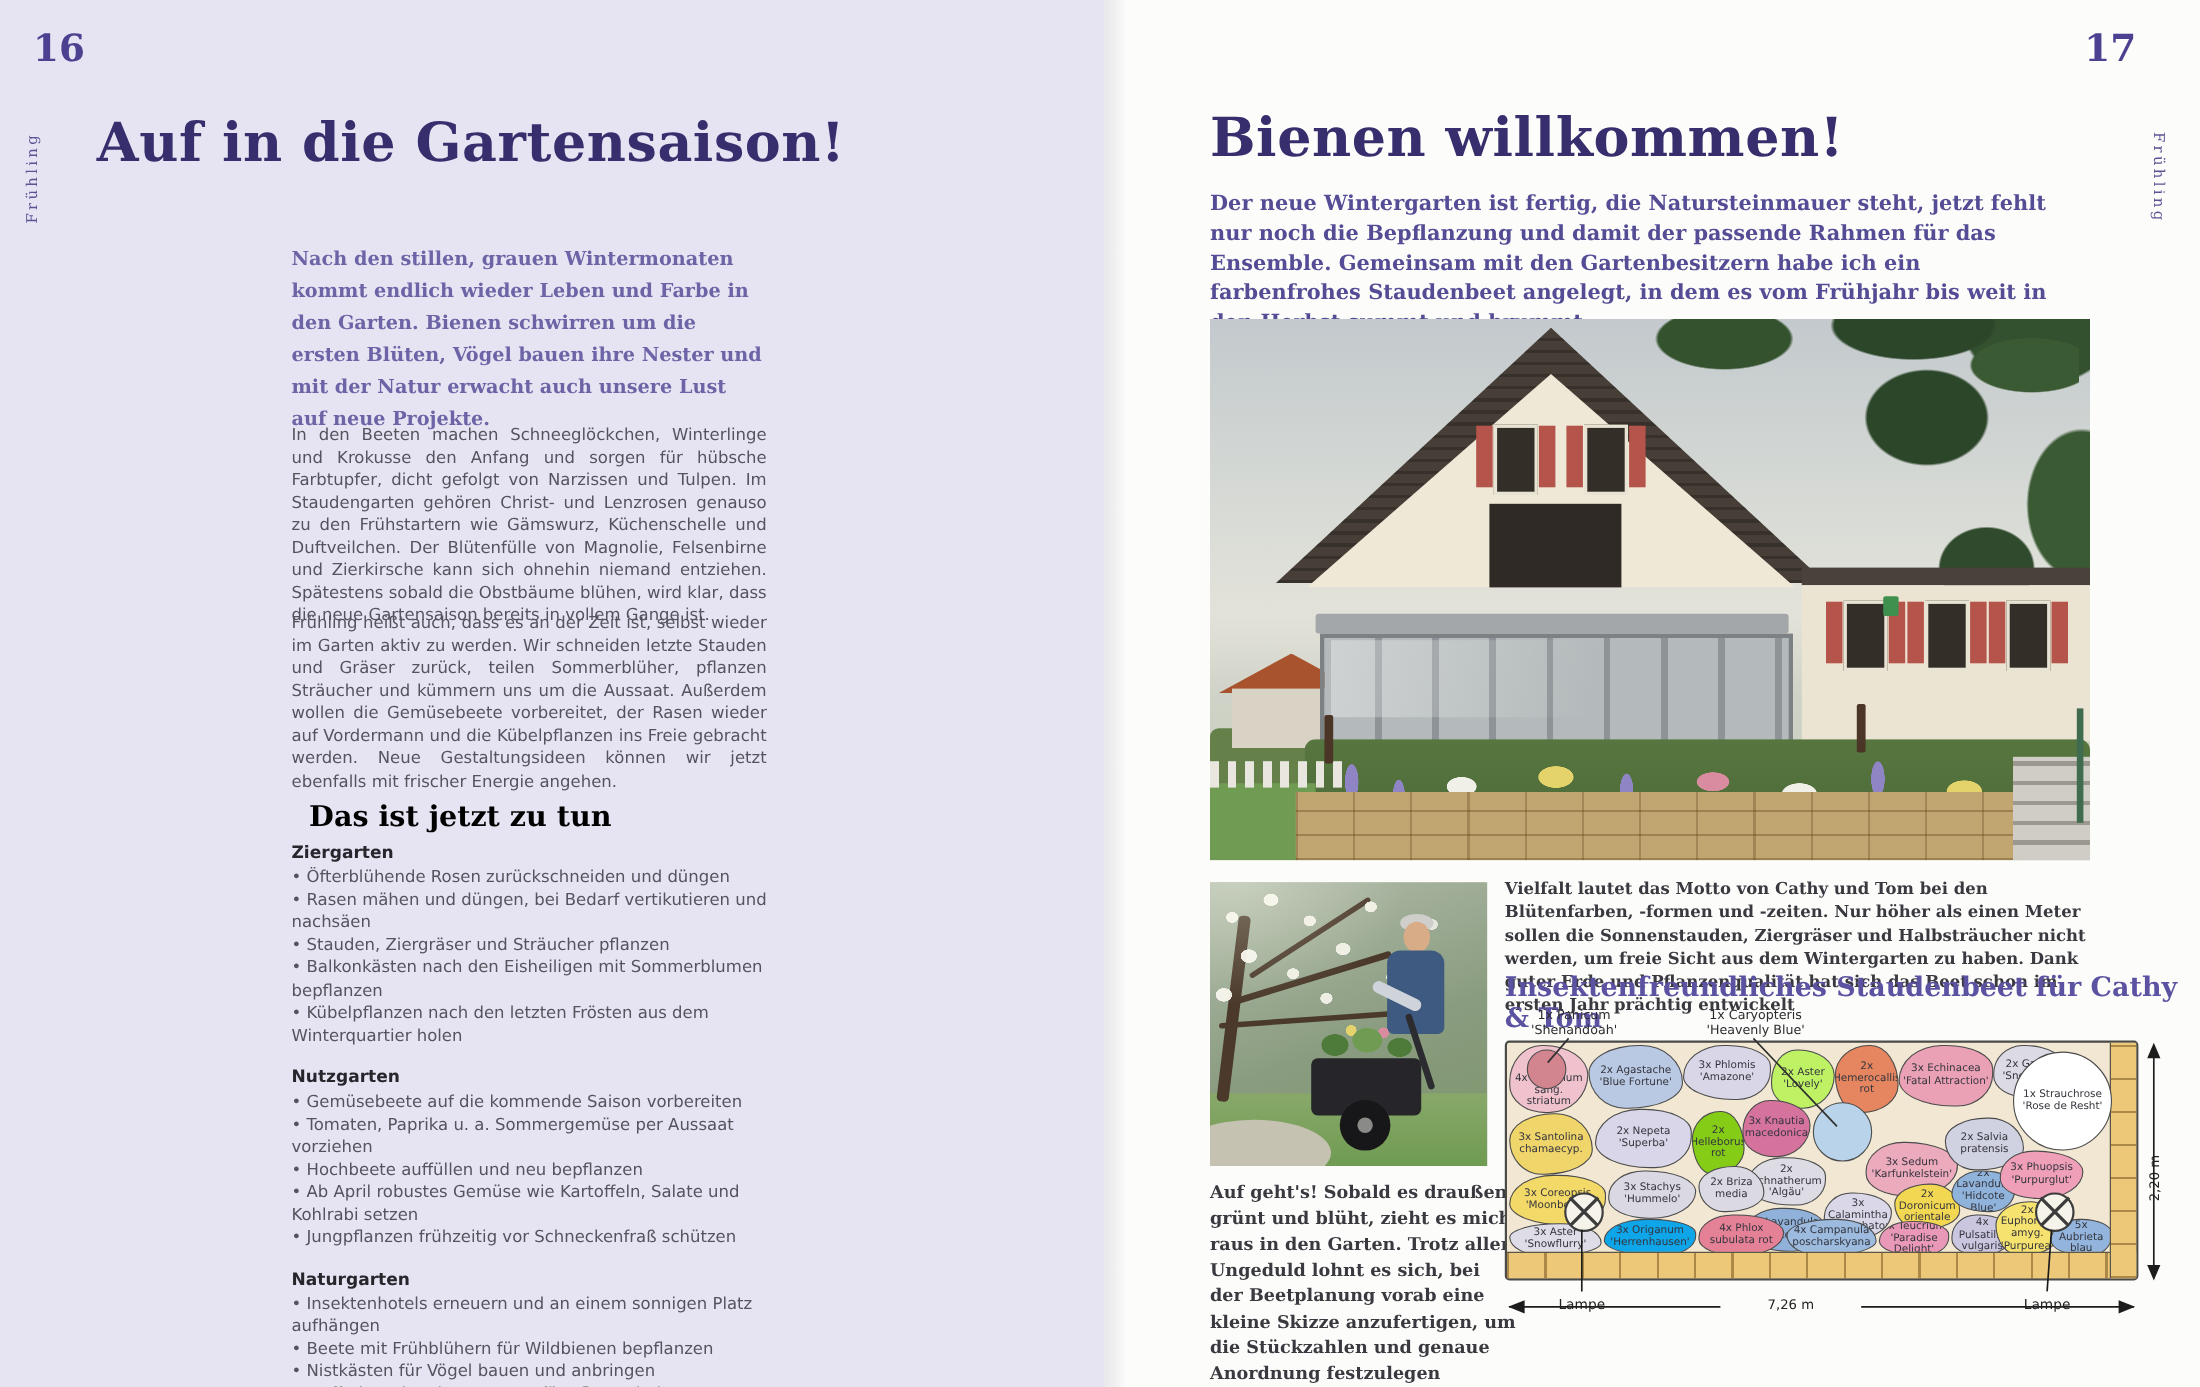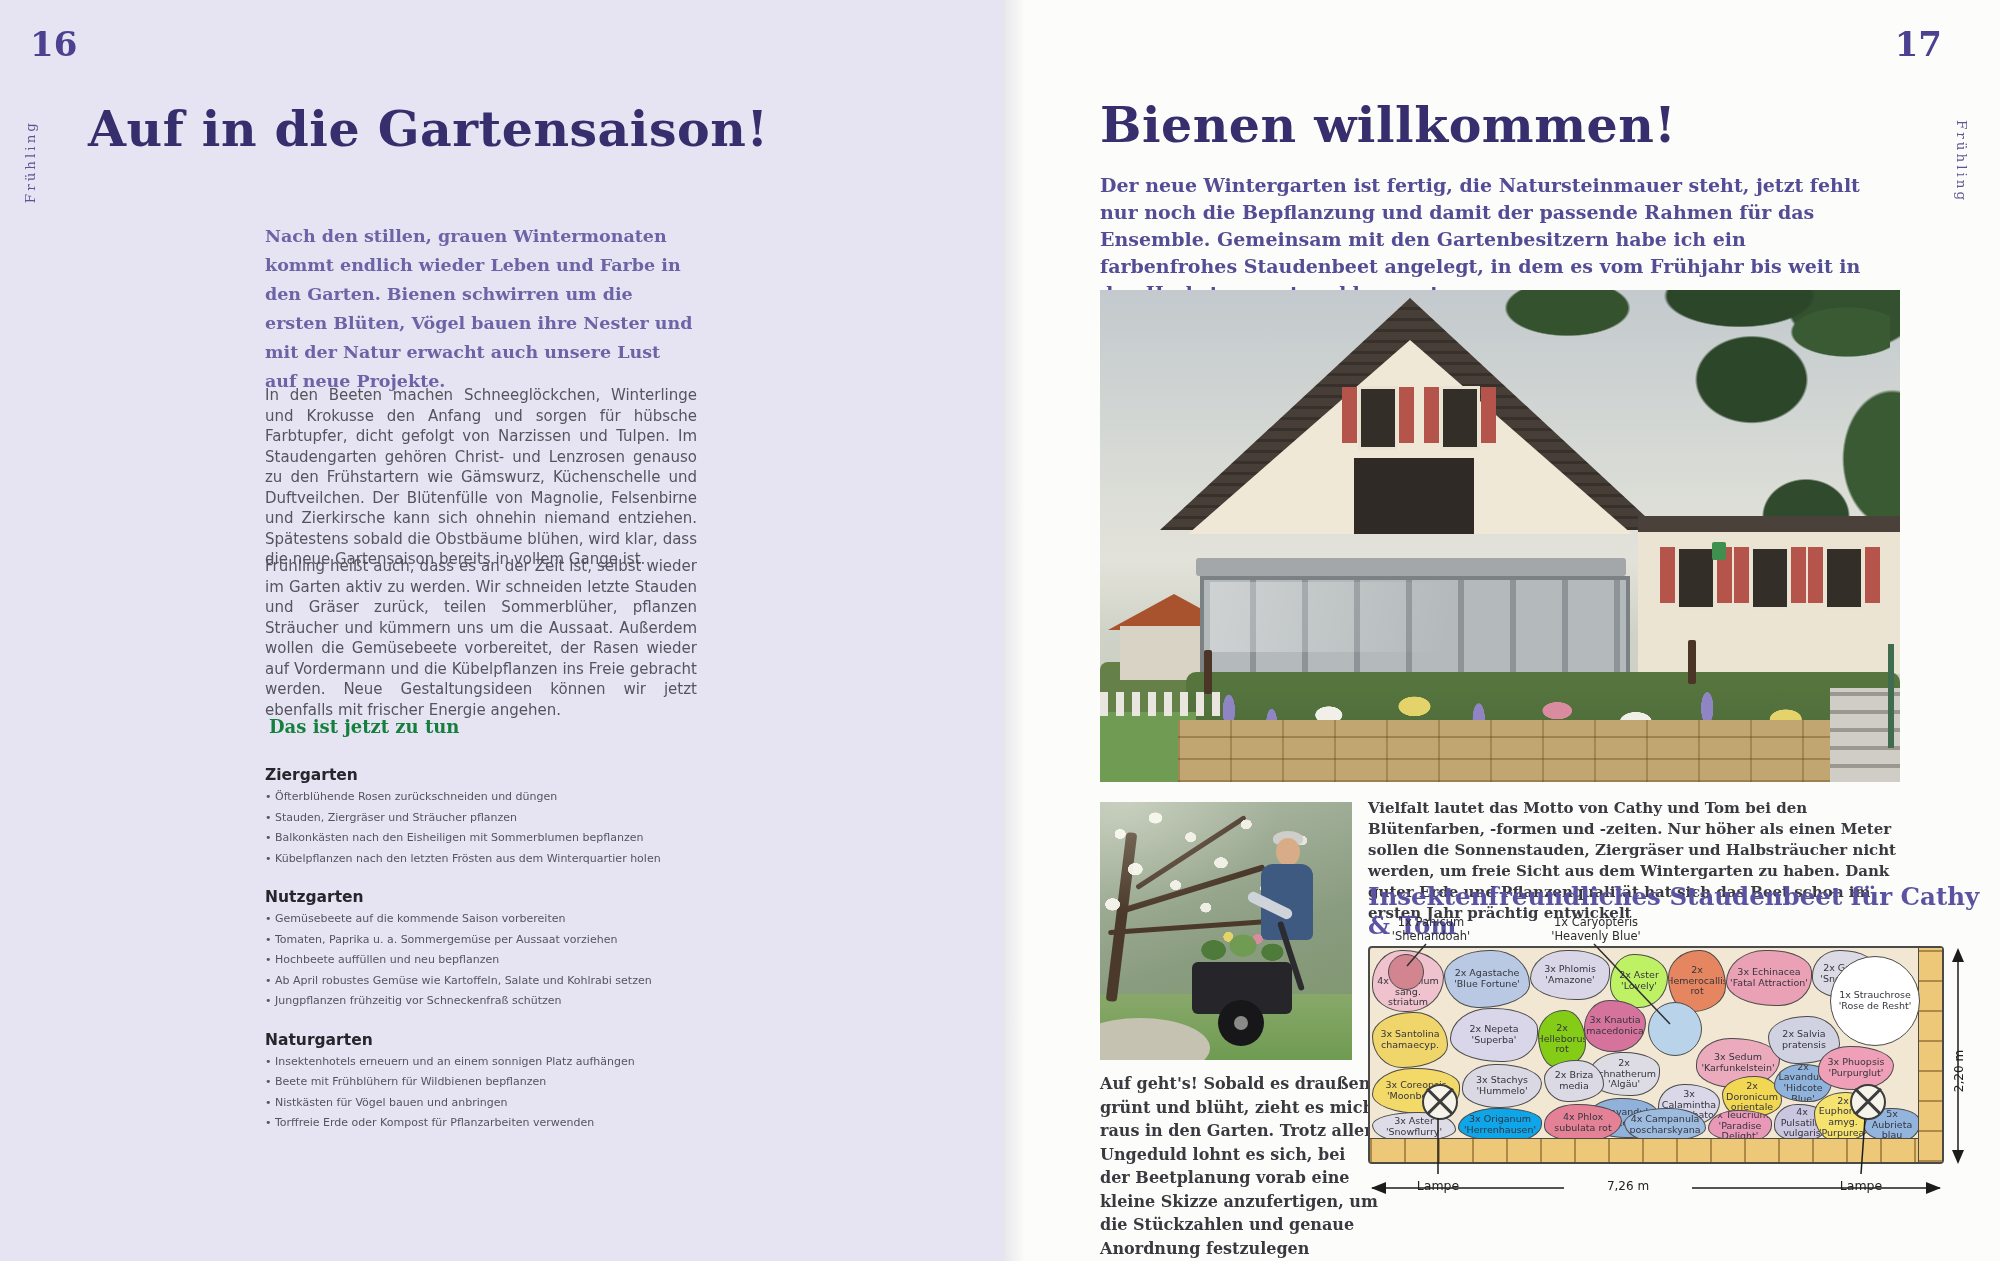--- a/index.html
+++ b/index.html
@@ -16,24 +16,24 @@
   .side-label{font-family:"DejaVu Serif","Liberation Serif",serif;font-size:13.5px;letter-spacing:3px;color:#5b5494;
               writing-mode:vertical-rl;}
   .side-label.flip{transform:rotate(180deg);}
 
   h1{margin:0;font-family:"DejaVu Serif","Liberation Serif",serif;font-weight:700;font-size:49px;
      color:#372e6d;letter-spacing:.5px;}
   .lead{font-family:"DejaVu Serif","Liberation Serif",serif;font-weight:700;}
   .lead.l{font-size:17.5px;line-height:29px;color:#6c64a6;}
   .lead.r{font-size:19px;line-height:27px;color:#544d95;}
   .bodytext{font-size:15px;line-height:20.5px;color:#54545e;text-align:justify;}
-  h2.todo{margin:4px;font-family:"DejaVu Serif","Liberation Serif",serif;font-weight:700;font-size:18px;color:#15803d;}
+  h2.todo{margin:16px;font-family:"DejaVu Serif","Liberation Serif",serif;font-weight:700;font-size:26px;color:#000000;}
   .lists h3{margin:0 0 3px 0;font-size:15.5px;color:#26262c;font-weight:700;}
   .lists ul{margin:0 0 19px 0;padding:0;list-style:none;}
-  .lists li{font-size:11px;line-height:20.5px;color:#54545e;}
+  .lists li{font-size:15px;line-height:20.5px;color:#54545e;}
   .lists li::before{content:"• ";}
 
   .caption{font-family:"DejaVu Serif","Liberation Serif",serif;font-weight:700;color:#3a393f;}
   .caption.main{font-size:15px;line-height:21px;}
   .caption.side{font-size:16px;line-height:23.5px;}
   h2.diag{margin:0;font-family:"DejaVu Serif","Liberation Serif",serif;font-weight:700;font-size:24.5px;color:#5b53a1;}
 
   
   .photo-main{left:96px;top:290px;width:800px;height:492px;overflow:hidden;
      background:linear-gradient(180deg,#c3c9cd 0%,#d9dcd6 38%,#e3e2da 55%,#cfd2c6 70%,#c8cdbf 100%);}
@@ -171,20 +171,21 @@
     <div class="abs side-label flip" style="left:22px;top:120px;">Frühling</div>
     <h1 class="abs" style="left:88px;top:100px;width:900px;">Auf in die Gartensaison!</h1>
     <p class="abs lead l" style="left:265px;top:222px;width:432px;margin:0;">Nach den stillen, grauen Wintermonaten kommt endlich wieder Leben und Farbe in den Garten. Bienen schwirren um die ersten Blüten, Vögel bauen ihre Nester und mit der Natur erwacht auch unsere Lust auf neue Projekte.</p>
     <p class="abs bodytext" style="left:265px;top:385px;width:432px;margin:0;">In den Beeten machen Schneeglöckchen, Winterlinge und Krokusse den Anfang und sorgen für hübsche Farbtupfer, dicht gefolgt von Narzissen und Tulpen. Im Staudengarten gehören Christ- und Lenzrosen genauso zu den Frühstartern wie Gämswurz, Küchenschelle und Duftveilchen. Der Blütenfülle von Magnolie, Felsenbirne und Zierkirsche kann sich ohnehin niemand entziehen. Spätestens sobald die Obstbäume blühen, wird klar, dass die neue Gartensaison bereits in vollem Gange ist.</p>
     <p class="abs bodytext" style="left:265px;top:556px;width:432px;margin:0;">Frühling heißt auch, dass es an der Zeit ist, selbst wieder im Garten aktiv zu werden. Wir schneiden letzte Stauden und Gräser zurück, teilen Sommerblüher, pflanzen Sträucher und kümmern uns um die Aussaat. Außerdem wollen die Gemüsebeete vorbereitet, der Rasen wieder auf Vordermann und die Kübelpflanzen ins Freie gebracht werden. Neue Gestaltungsideen können wir jetzt ebenfalls mit frischer Energie angehen.</p>
     <h2 class="abs todo" style="left:265px;top:712px;">Das ist jetzt zu tun</h2>
     <div class="abs lists" style="left:265px;top:766px;width:448px;">
       <h3>Ziergarten</h3>
       <ul>
         <li>Öfterblühende Rosen zurückschneiden und düngen</li>
+        <li>Rasen mähen und düngen, bei Bedarf vertikutieren und nachsäen</li>
         <li>Stauden, Ziergräser und Sträucher pflanzen</li>
         <li>Balkonkästen nach den Eisheiligen mit Sommerblumen bepflanzen</li>
         <li>Kübelpflanzen nach den letzten Frösten aus dem Winterquartier holen</li>
       </ul>
       <h3>Nutzgarten</h3>
       <ul>
         <li>Gemüsebeete auf die kommende Saison vorbereiten</li>
         <li>Tomaten, Paprika u. a. Sommergemüse per Aussaat vorziehen</li>
         <li>Hochbeete auffüllen und neu bepflanzen</li>
         <li>Ab April robustes Gemüse wie Kartoffeln, Salate und Kohlrabi setzen</li>

